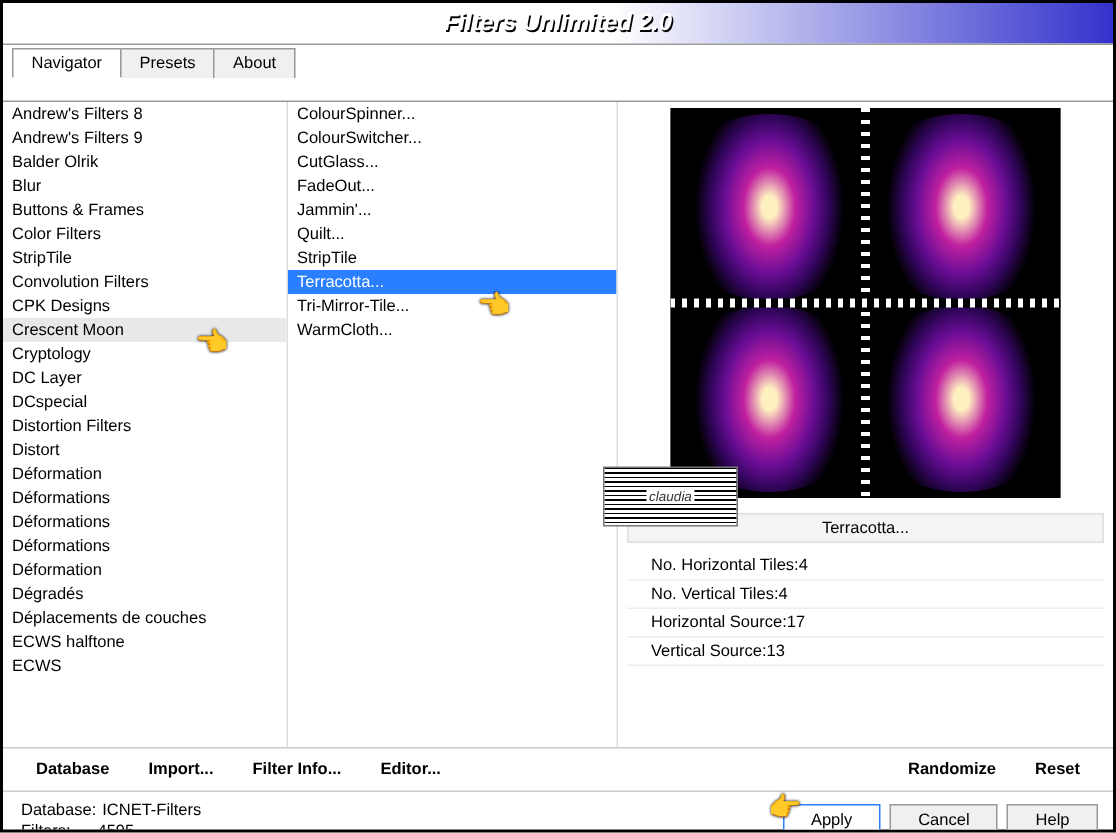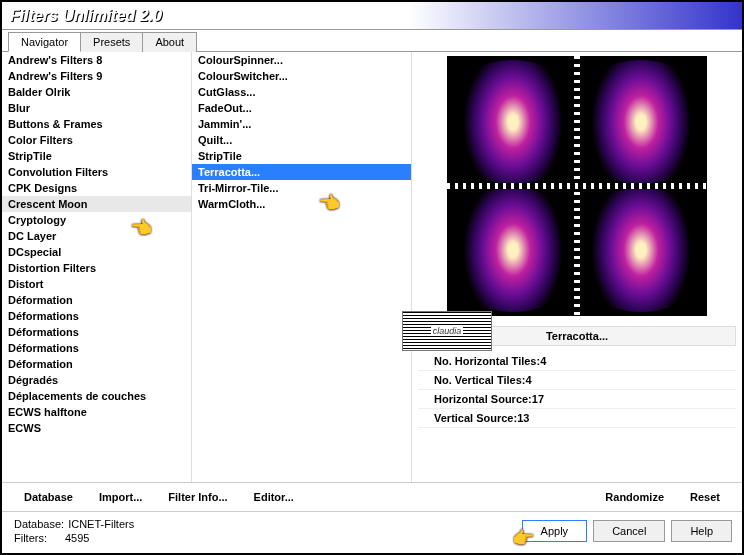--- a/index.html
+++ b/index.html
@@ -1,22 +1,22 @@
 <!DOCTYPE html>
 <html><head>
 <meta charset="utf-8">
 <style>
 * { box-sizing: border-box; margin: 0; padding: 0; font-family: "Segoe UI", Tahoma, Arial, sans-serif; font-size: 11px; }
 body { background: #fff; width: 744px; height: 555px; overflow: hidden; border: 2px solid #000; position: relative; }
-.header { height: 28px; background: linear-gradient(to right, #fff 0%, #fff 55%, #3333cc 100%); display: flex; align-items: center; justify-content: flex-start; padding: 0 8px; border-bottom: 1px solid #999; }
+.header { height: 28px; background: linear-gradient(to right, #fff 0%, #fff 55%, #3333cc 100%); display: flex; align-items: center; justify-content: center; padding: 0 24px; border-bottom: 1px solid #999; }
 .header-title { font-style: italic; font-weight: bold; font-size: 16px; color: #fff; text-shadow: 1px 1px 0 #000; }
-.tab-bar { display: flex; padding: 1px 6px 0 6px; background: #fff; border-bottom: 1px solid #999; }
+.tab-bar { display: flex; padding: 1px 6px 16px 6px; background: #fff; border-bottom: 1px solid #999; }
 .tab { padding: 3px 12px 3px 12px; border: 1px solid #999; border-bottom: none; background: #f0f0f0; margin-right: -1px; cursor: pointer; position: relative; top: 1px; }
 .tab.active { background: #fff; border-bottom: 1px solid #fff; z-index: 2; }
-.main-area { display: flex; height: 430px; font-weight: bold; }
+.main-area { display: flex; height: 430px; }
 .list-col { width: 190px; border-right: 1px solid #ddd; position: relative; display: flex; }
 .list-col .scroll { overflow-y: scroll; overflow-x: hidden; flex: 1; }
 .list-col .item { padding: 2px 4px 2px 6px; white-space: nowrap; cursor: pointer; }
 .list-col .item.sel-gray { background: #e8e8e8; }
 .list-col .item.sel-blue { background: #2a7fff; color: #fff; }
 .filter-col { width: 220px; display: flex; }
 .filter-col .scroll { overflow-y: scroll; overflow-x: hidden; flex: 1; }
 .filter-col .item { padding: 2px 4px 2px 6px; white-space: nowrap; cursor: pointer; }
 .right-area { flex: 1; display: flex; flex-direction: column; padding: 4px 6px 0 6px; }
 .preview-box { width: 260px; height: 260px; background: #000; margin: 0 auto; position: relative; overflow: hidden; }

